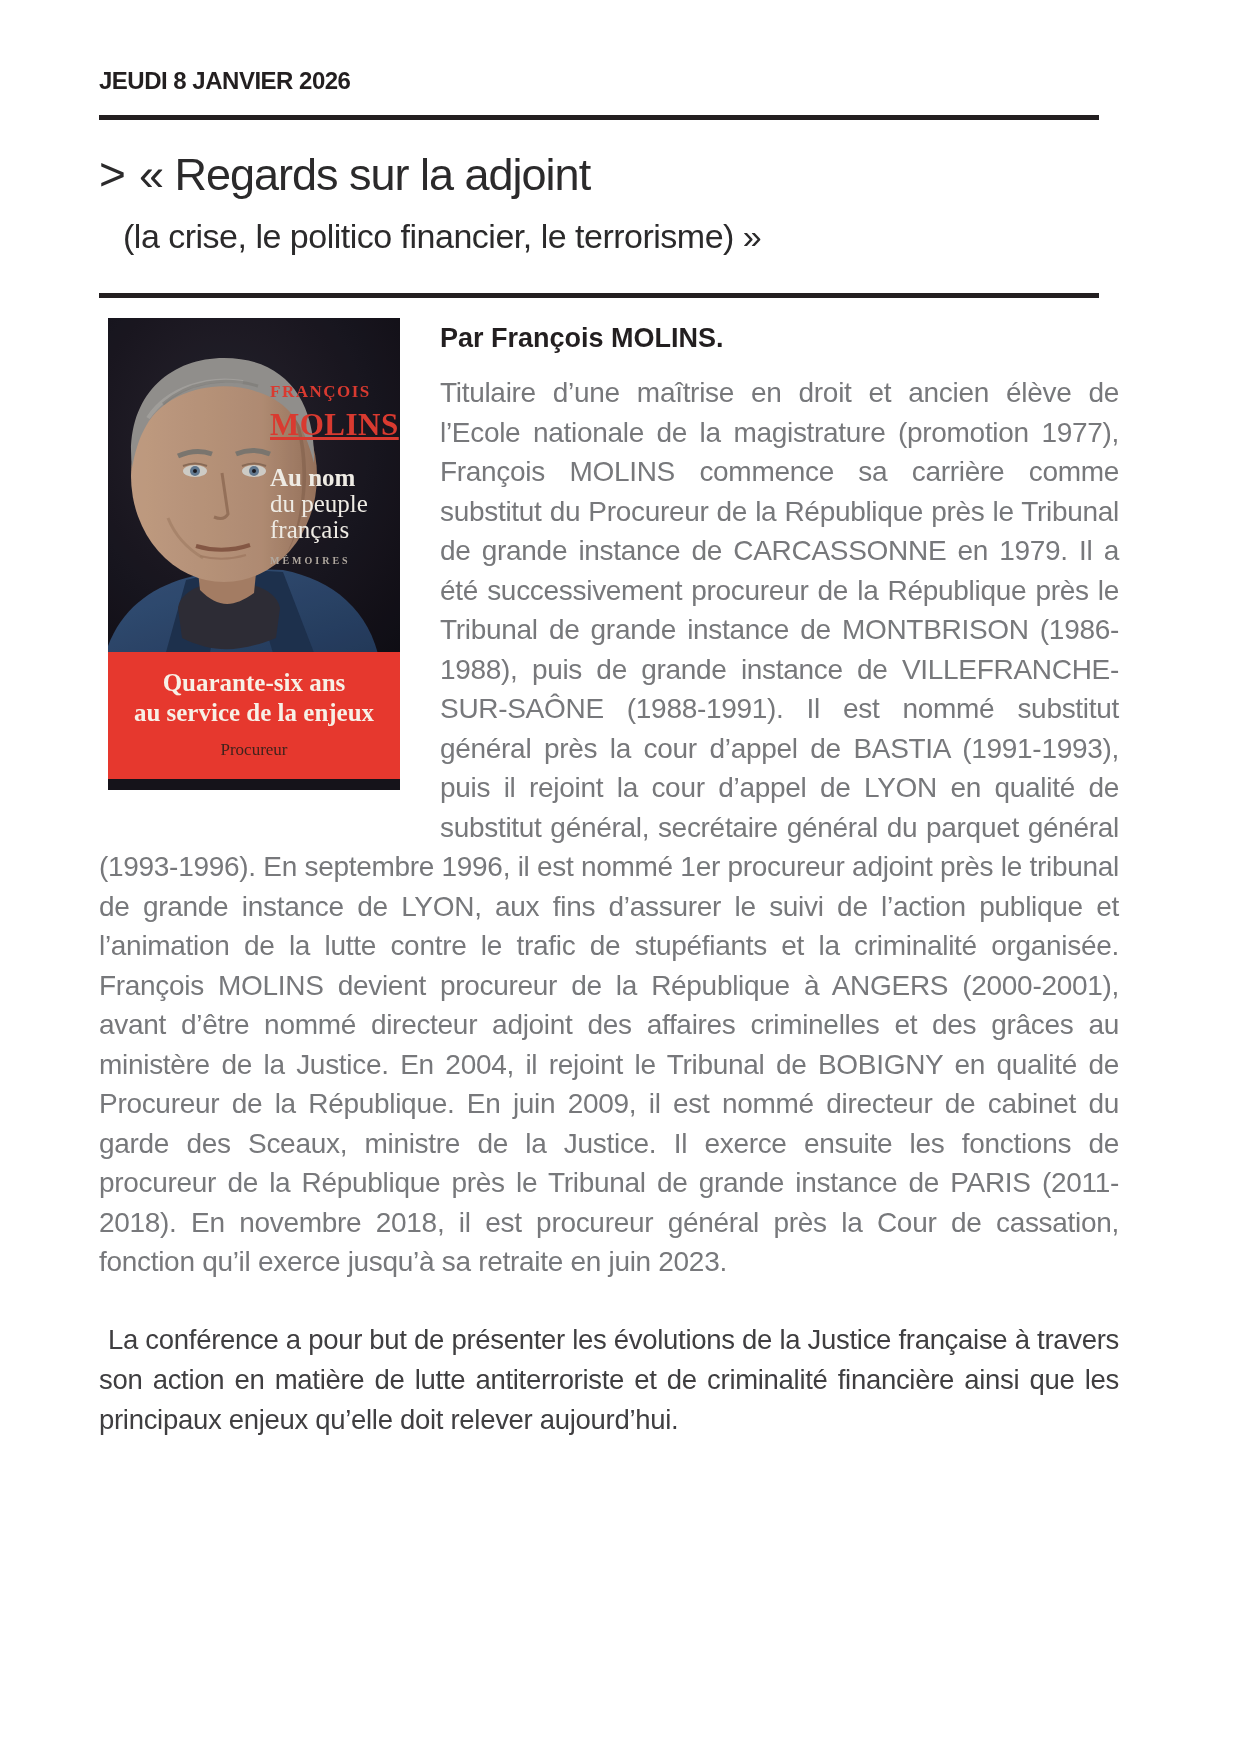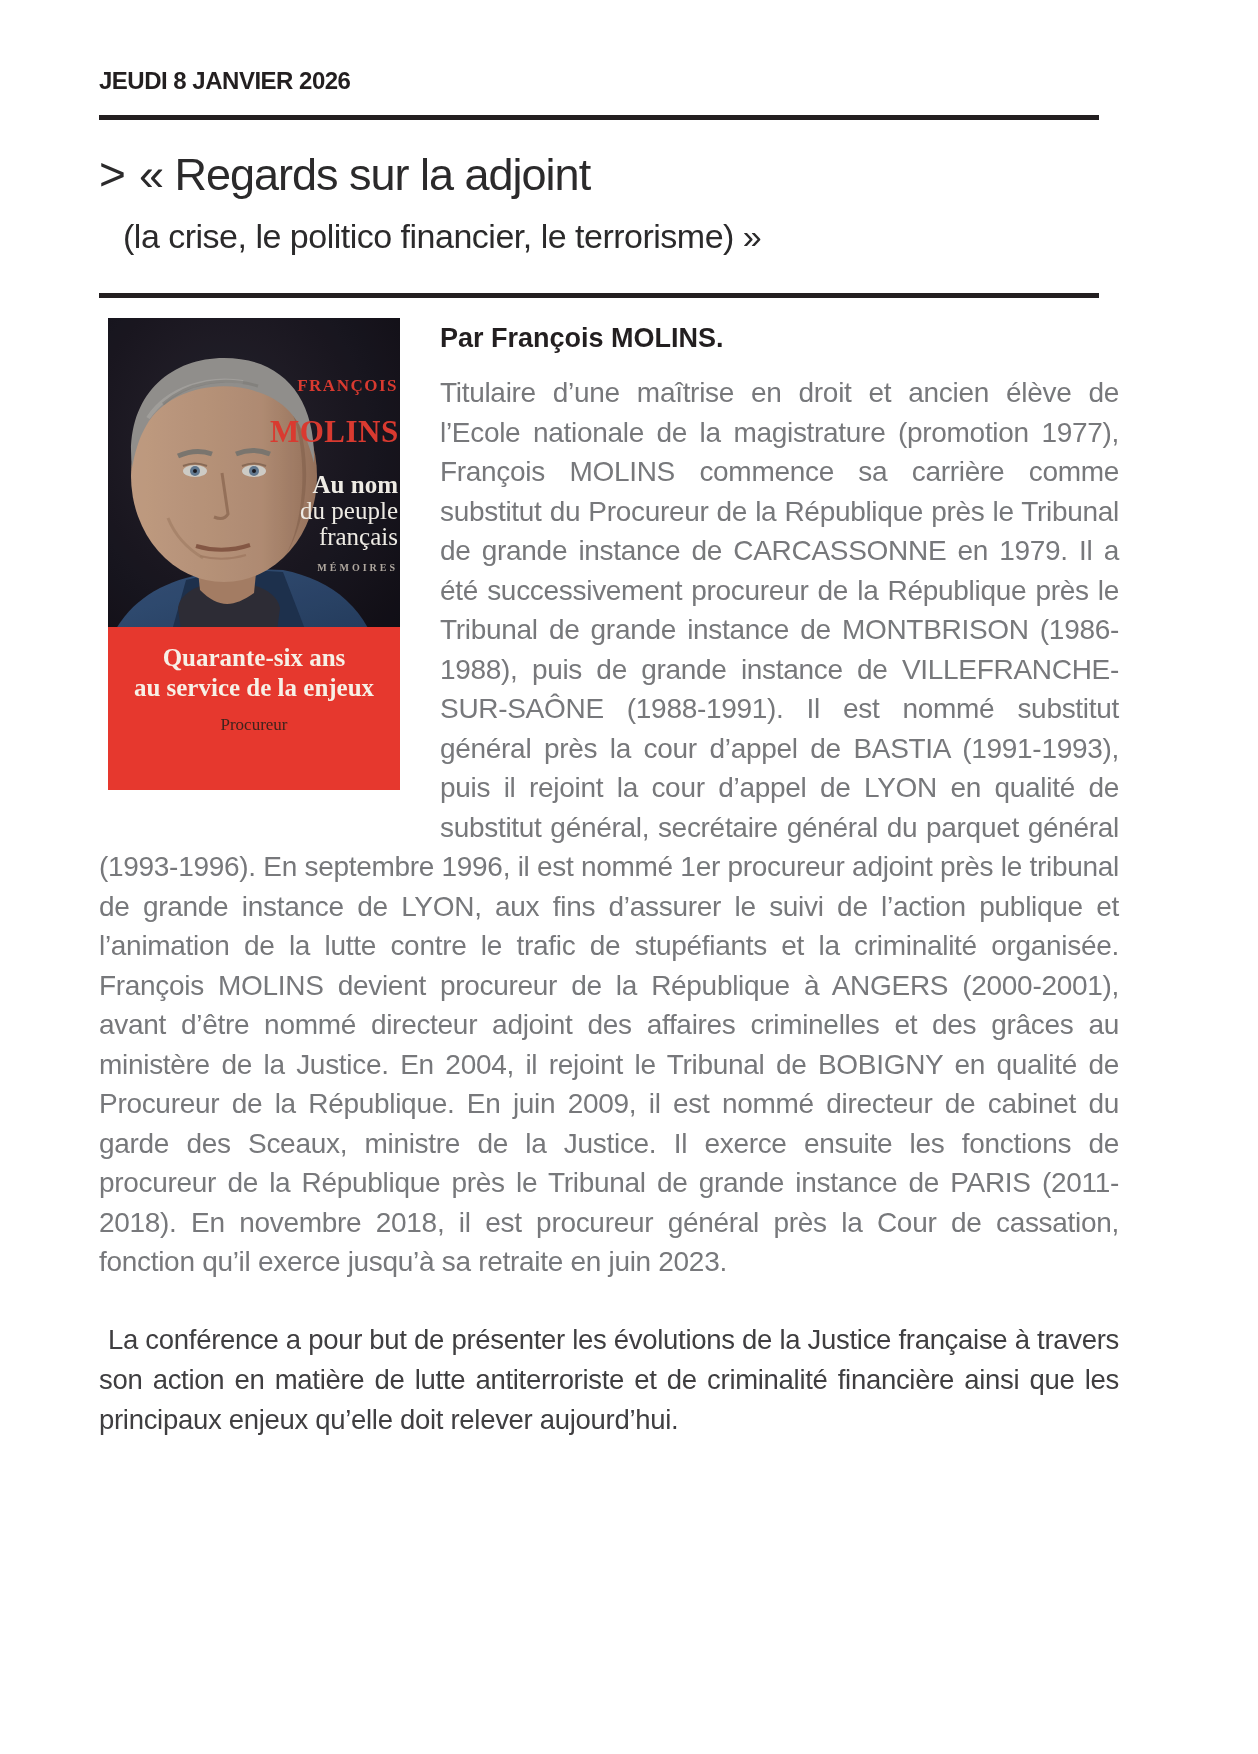--- a/index.html
+++ b/index.html
@@ -44,40 +44,40 @@
   .book-cover {
     float: left;
     width: 292px; height: 472px;
     margin: 0 40px 42px 9px;
     position: relative;
     background: #15131a;
   }
   .cover-photo { position: absolute; top: 0; left: 0; width: 292px; height: 345px; }
   .cover-photo svg { display: block; }
   .cover-titles {
-    position: absolute; top: 58px; right: 2px; width: 128px;
-    text-align: right;
+    position: absolute; top: 64px; right: 2px; width: 128px;
+    text-align: left;
     font-family: "Liberation Serif", serif;
   }
   .cover-author-first {
     color: #d93a30; font-size: 17px; font-weight: bold; letter-spacing: 1.5px;
     line-height: 20px;
   }
   .cover-author-last {
     color: #d93a30; font-size: 31px; font-weight: bold; letter-spacing: 0.5px;
-    line-height: 33px; margin-top: 19px;
+    line-height: 33px; margin-top: 6px; text-decoration: underline;
   }
   .cover-title-line { color: #eeebe4; font-size: 25px; line-height: 26px; }
   .cover-title-first { margin-top: 24px; font-weight: bold; }
   .cover-genre {
     color: #b0a89f; font-size: 10px; letter-spacing: 3px; margin-top: 12px;
     font-weight: bold;
   }
   .cover-banner {
-    position: absolute; left: 0; right: 0; bottom: 0; height: 163px;
+    position: absolute; left: 0; right: 0; bottom: 11px; height: 127px;
     background: #e6382e; text-align: center;
     font-family: "Liberation Serif", serif; color: #f7f0e6;
   }
   .banner-line-1 { padding-top: 16px; font-size: 25px; font-weight: bold; line-height: 30px; }
   .banner-line-2 { font-size: 25px; font-weight: bold; line-height: 30px; }
   .cover-publisher { font-size: 17px; color: #3f231c; margin-top: 12px; font-weight: 400; }
 
   
   .byline {
     margin: 8px 0 0 0;

